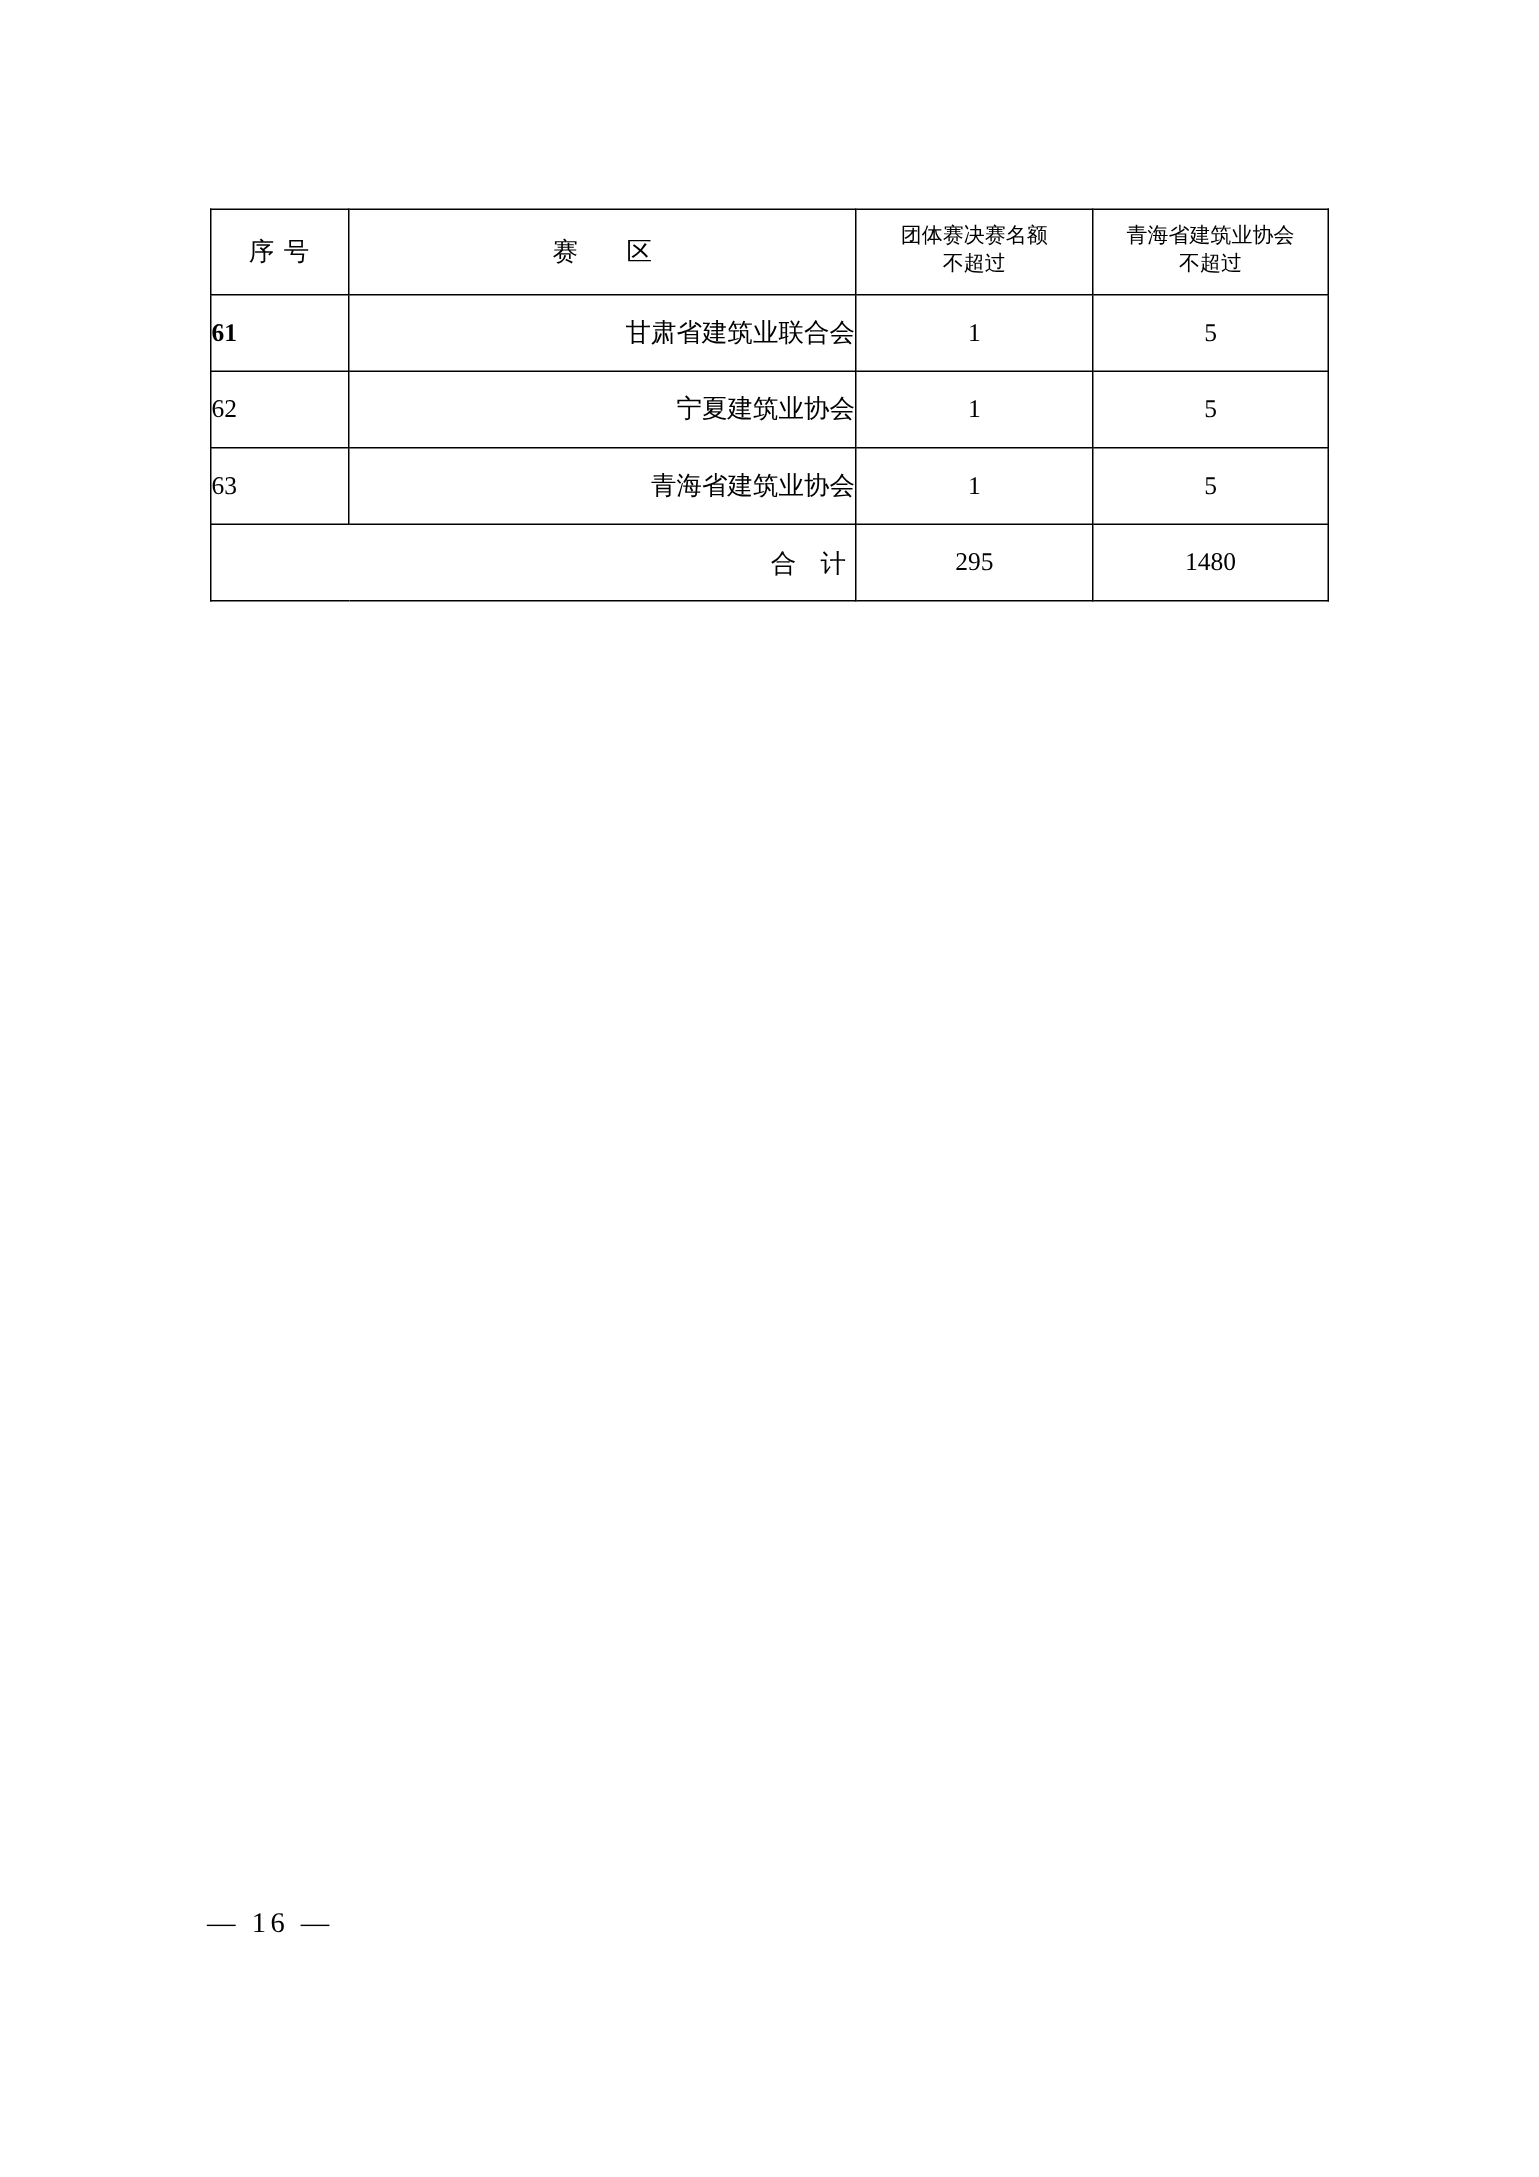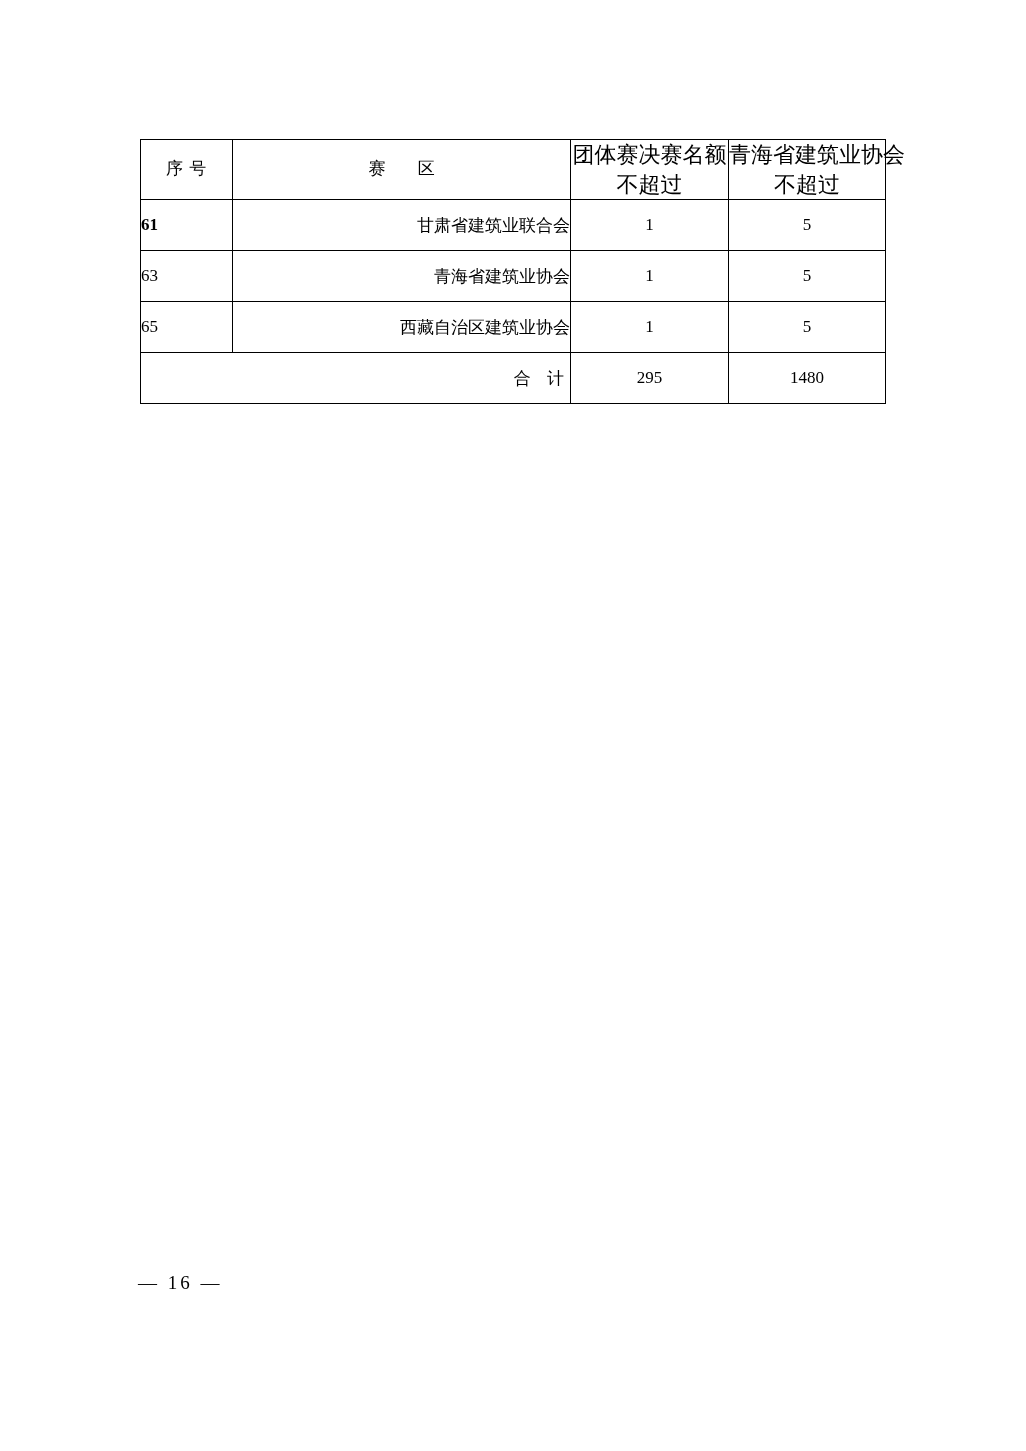--- a/index.html
+++ b/index.html
@@ -49,21 +49,21 @@
     padding: 4px 2px;
   }
   .hdr-idx {
     letter-spacing: 1px;
   }
   .hdr-area {
     letter-spacing: 14px;
     text-indent: 14px;
   }
   .hdr-two {
-    font-size: 22px;
+    font-size: 14px;
   }
   .hdr-two div { white-space: nowrap; }
 
   .cell-idx {
     text-align: left;
     font-size: 17px;
     height: 50px;
   }
   .cell-idx.bold { font-weight: bold; }
   .cell-area {
@@ -121,28 +121,28 @@
       </tr>
     </thead>
     <tbody>
       <tr>
         <td class="cell-idx bold">61</td>
         <td class="cell-area">甘肃省建筑业联合会</td>
         <td class="cell-num">1</td>
         <td class="cell-num">5</td>
       </tr>
       <tr>
-        <td class="cell-idx">63</td>
-        <td class="cell-area">青海省建筑业协会</td>
+        <td class="cell-idx">62</td>
+        <td class="cell-area">宁夏建筑业协会</td>
         <td class="cell-num">1</td>
         <td class="cell-num">5</td>
       </tr>
       <tr>
-        <td class="cell-idx">65</td>
-        <td class="cell-area">西藏自治区建筑业协会</td>
+        <td class="cell-idx">63</td>
+        <td class="cell-area">青海省建筑业协会</td>
         <td class="cell-num">1</td>
         <td class="cell-num">5</td>
       </tr>
       <tr>
         <td class="total-label" colspan="2">合 计</td>
         <td class="cell-num">295</td>
         <td class="cell-num">1480</td>
       </tr>
     </tbody>
   </table>

